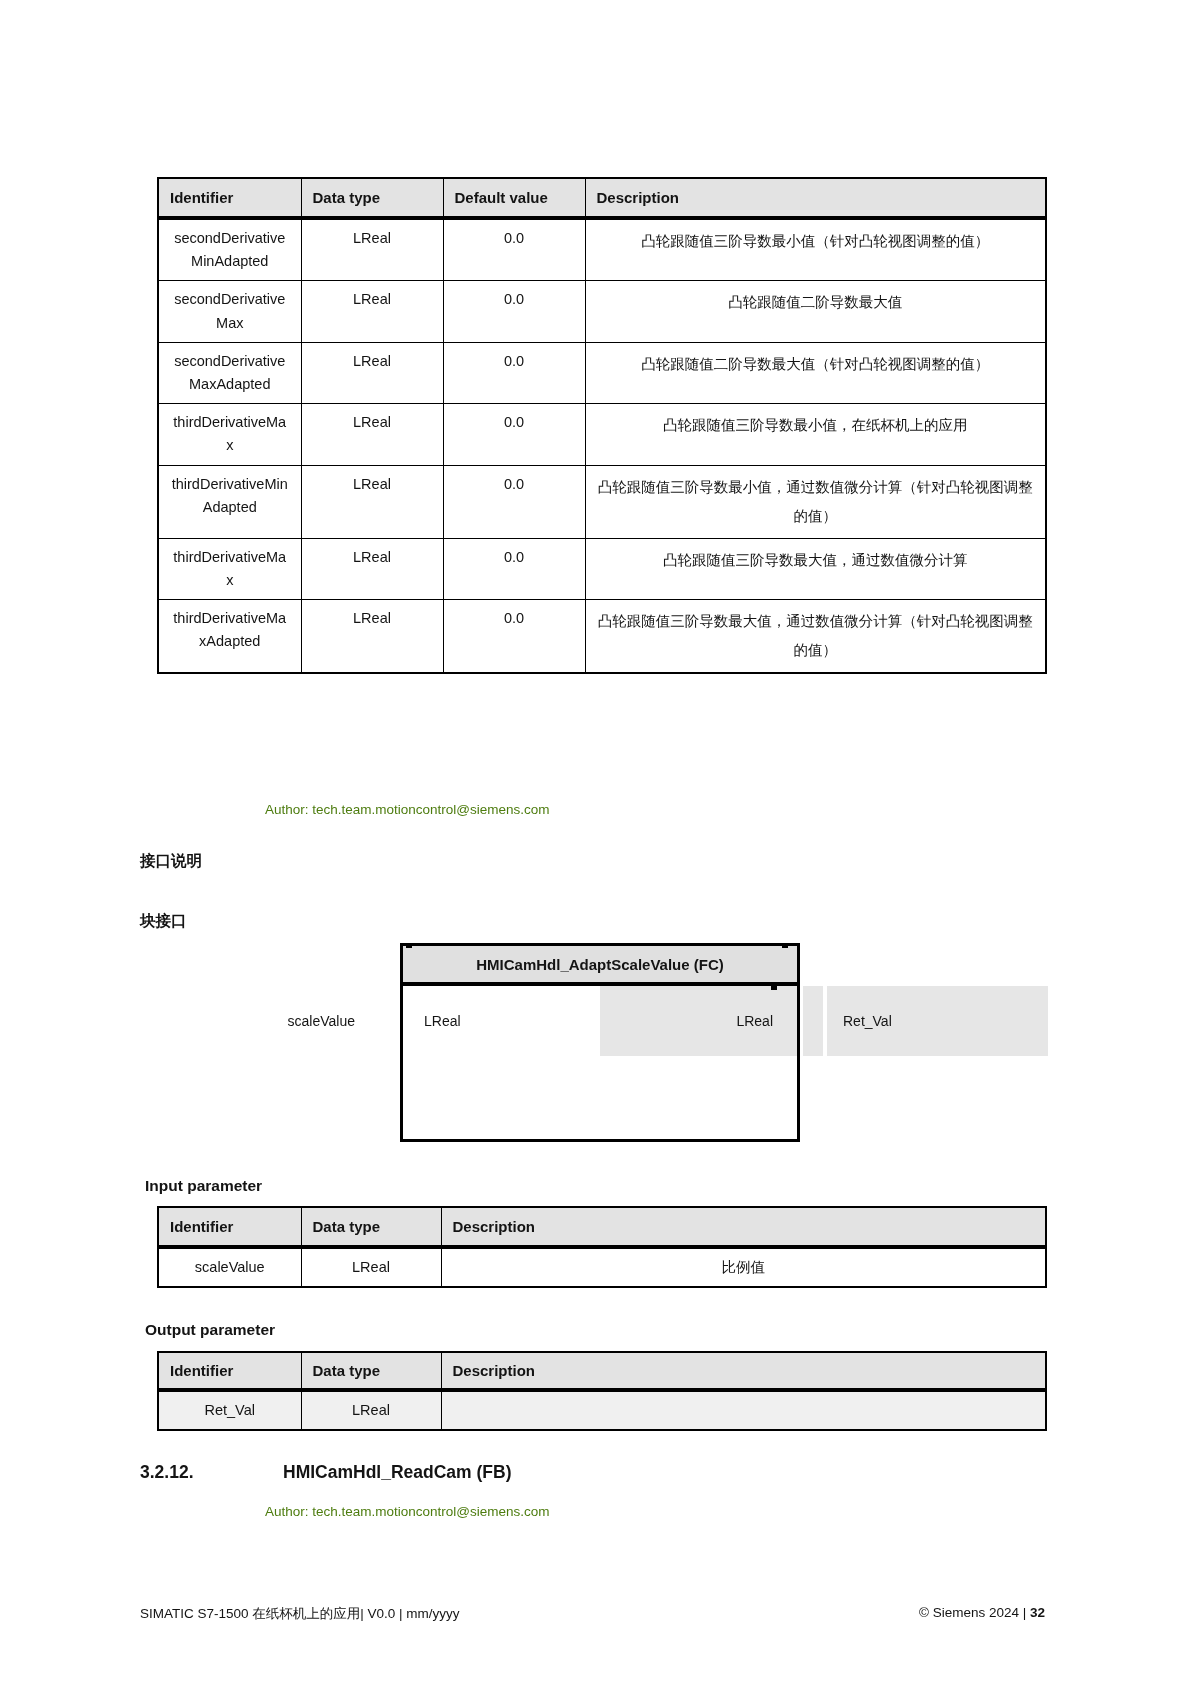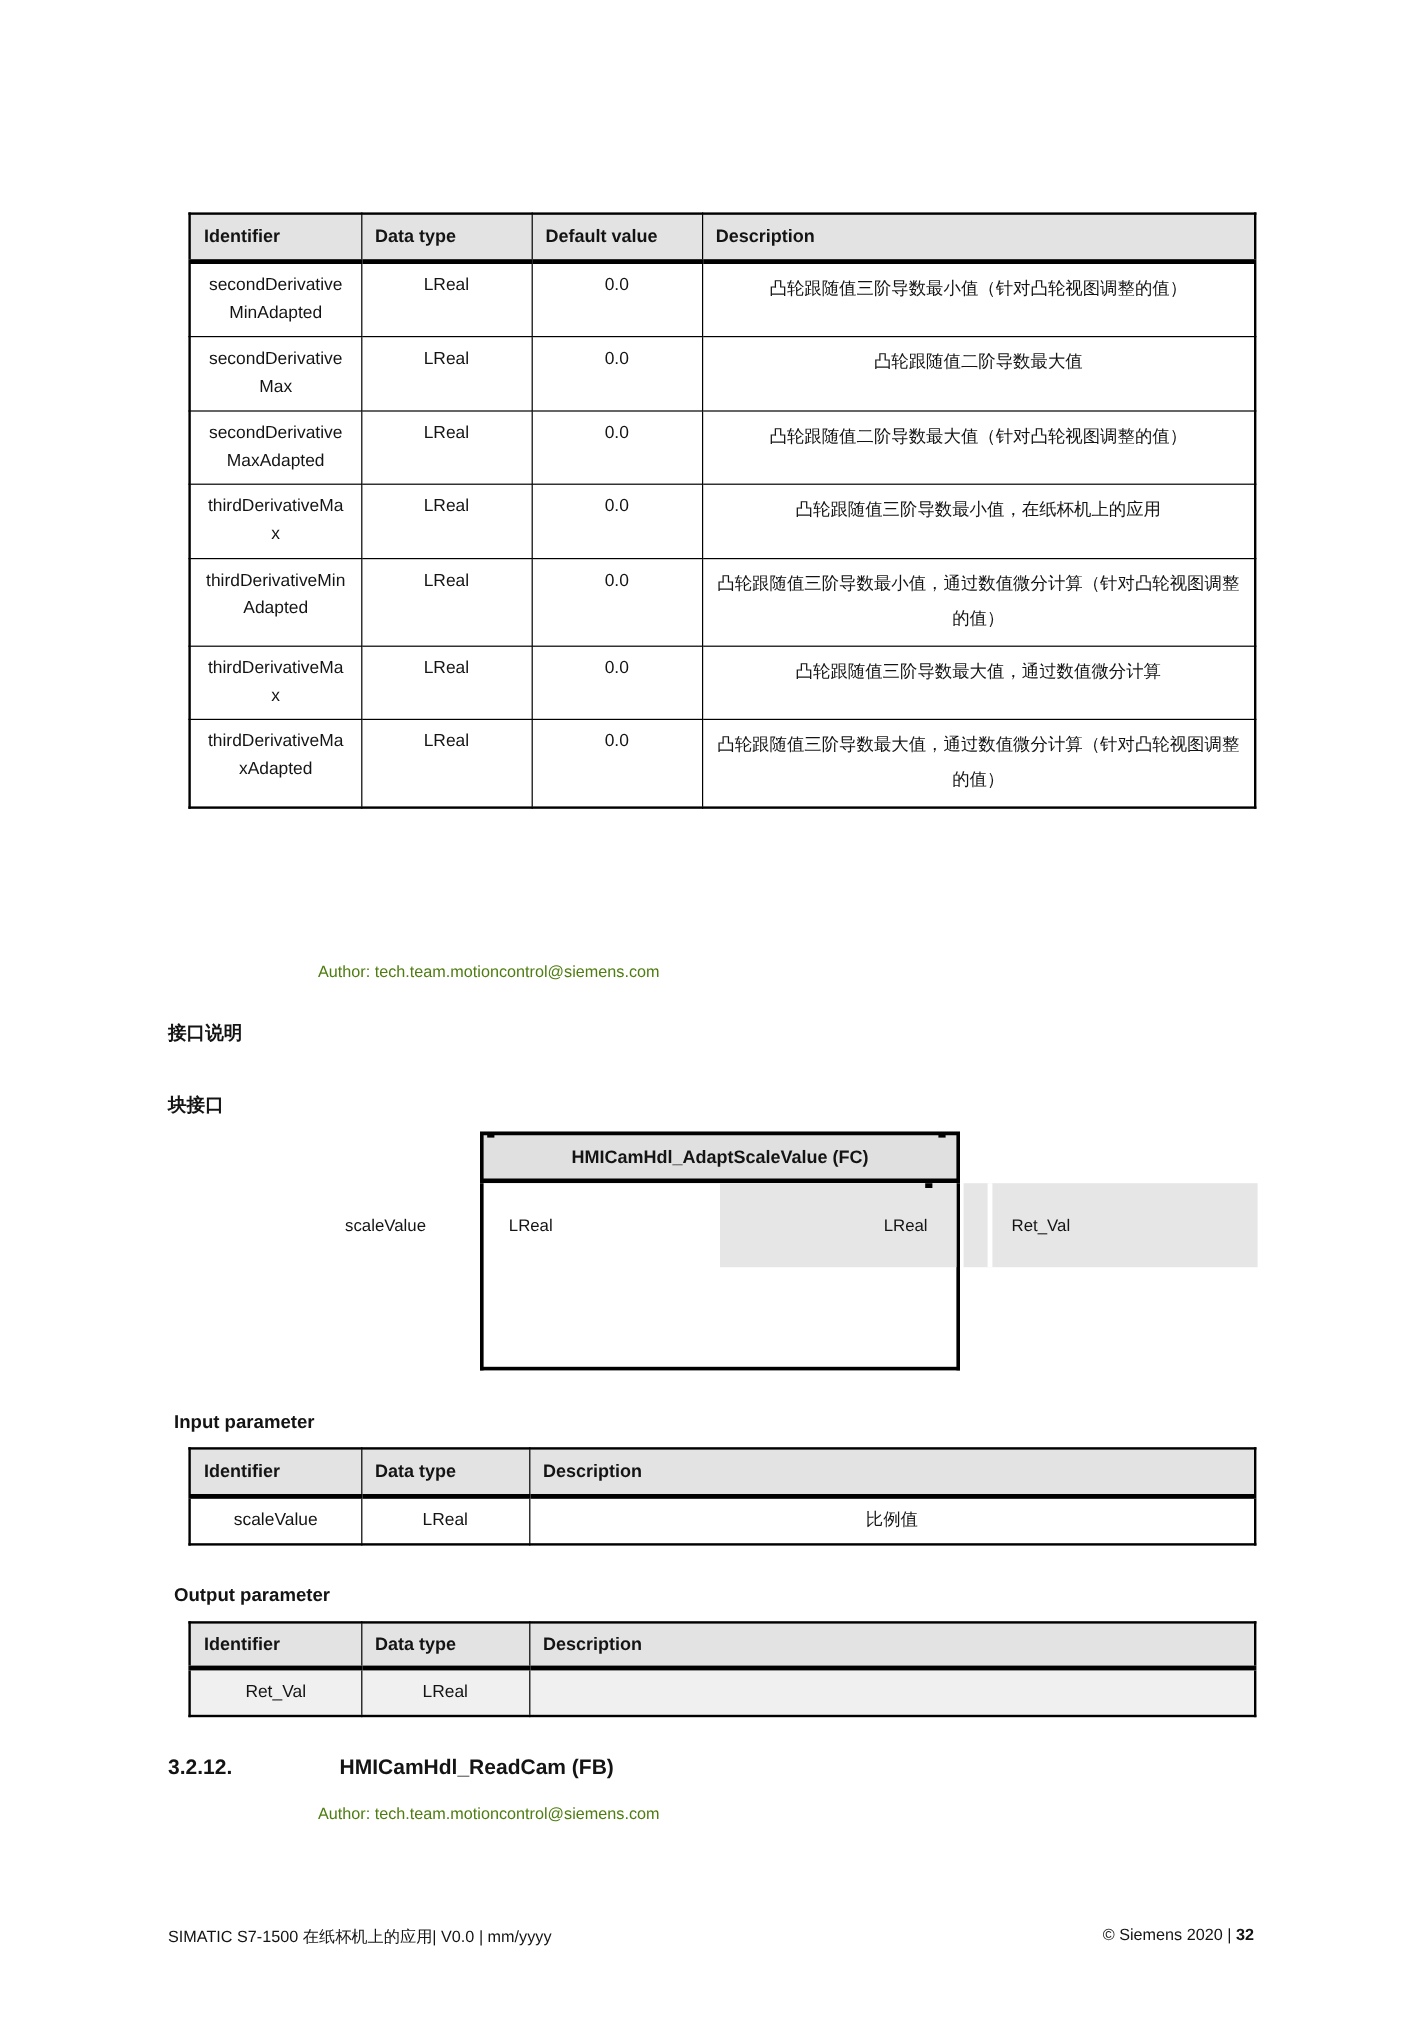--- a/index.html
+++ b/index.html
@@ -241,16 +241,16 @@
     </tbody>
   </table>
 
   <div class="sec-heading" style="top:1438px">
     <span class="sec-num">3.2.12.</span><span>HMICamHdl_ReadCam (FB)</span>
   </div>
   <div class="author-line" style="top:1480px">Author: tech.team.motioncontrol@siemens.com</div>
 
   <div class="footer-left">SIMATIC S7-1500 在纸杯机上的应用| V0.0 | mm/yyyy</div>
   <div class="footer-right">
-    <span>© Siemens 2020 | </span><b>32</b>
+    <span>© Siemens 2024 | </span><b>32</b>
   </div>
 
 </div>
 
 </body></html>

